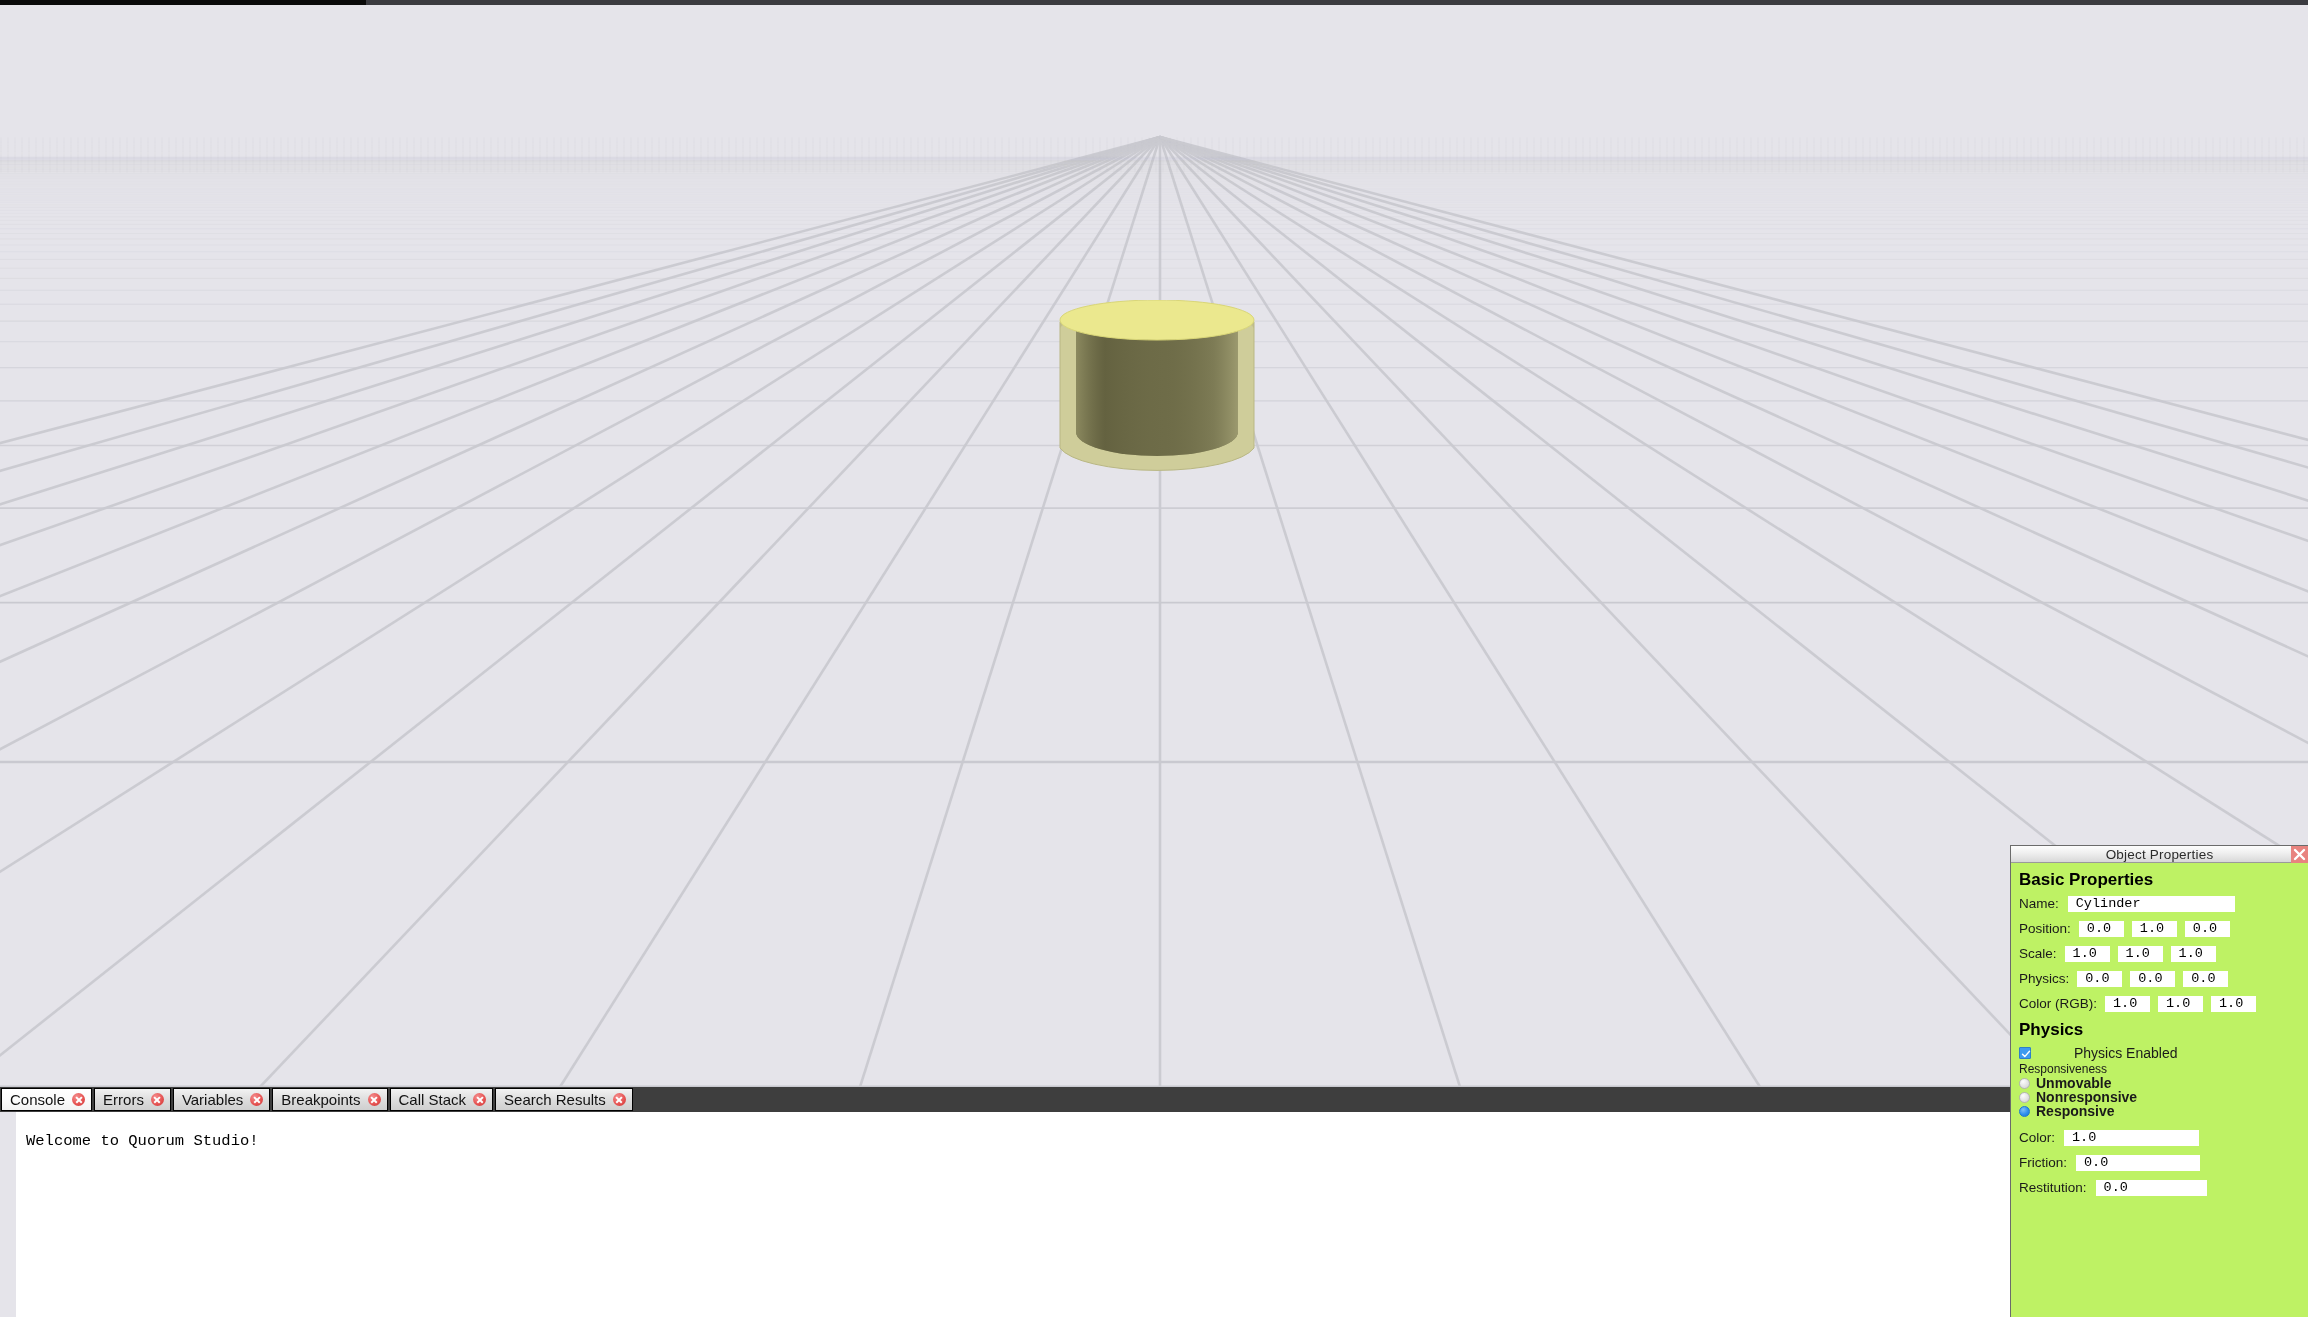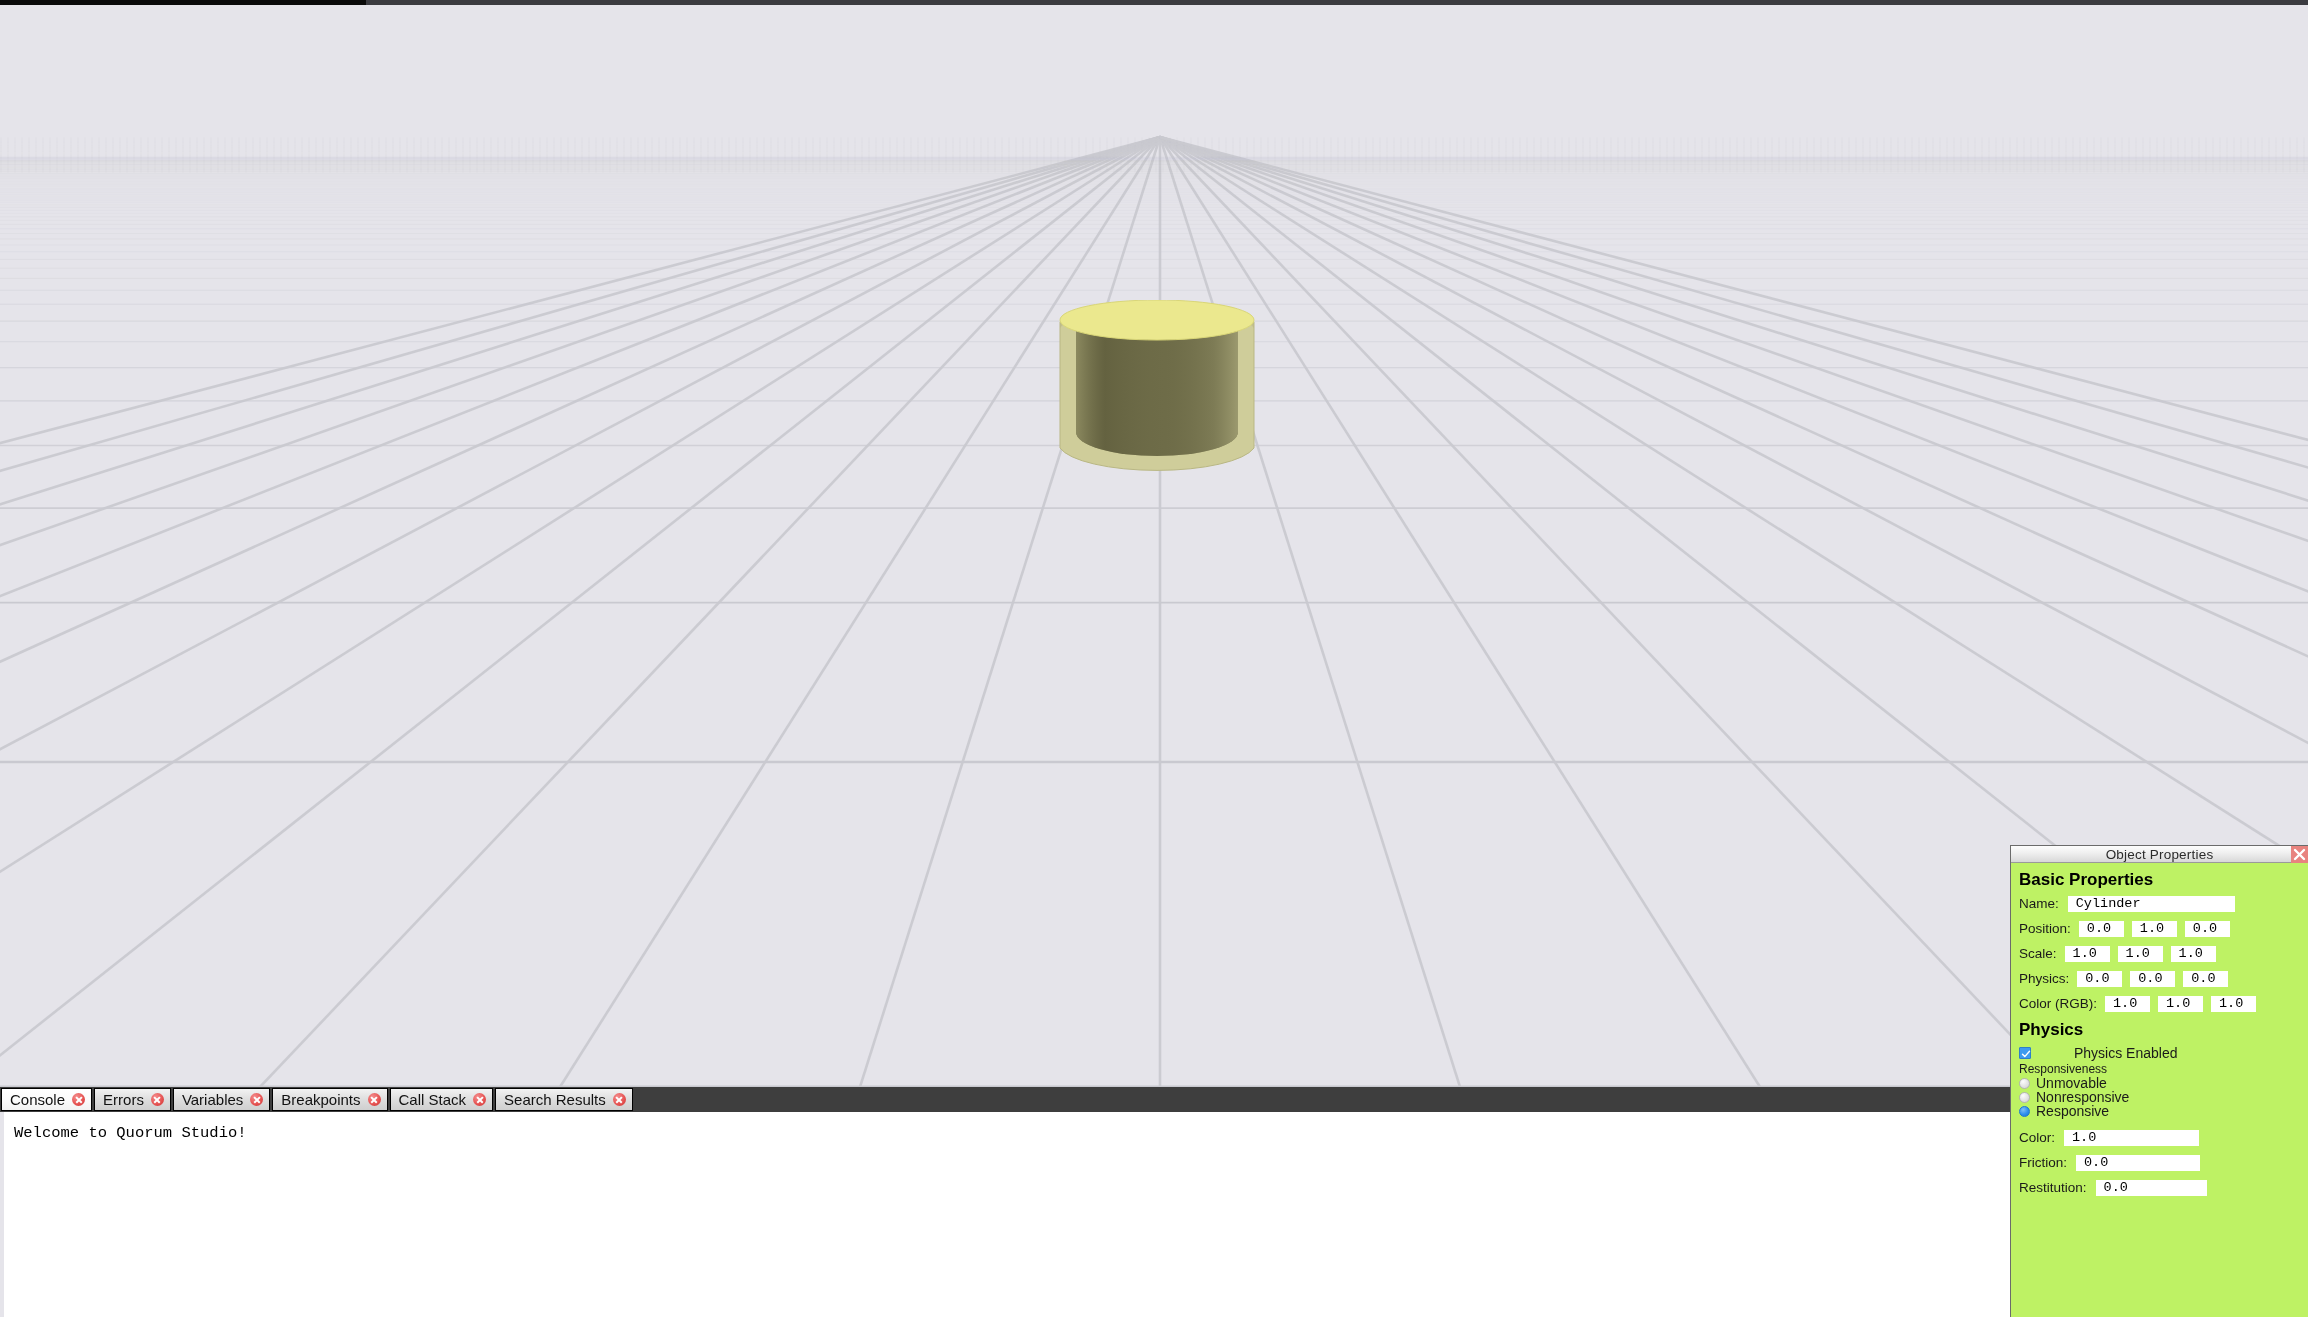--- a/index.html
+++ b/index.html
@@ -73,24 +73,24 @@
     left: 2.5px; top: 5.6px;
     width: 8px; height: 1.8px;
     background: #fff;
   }
   .tab-close::before { transform: rotate(45deg); }
   .tab-close::after  { transform: rotate(-45deg); }
 
   
   #console {
     position: absolute;
-    left: 4px; top: 1112px;
+    left: 16px; top: 1112px;
     width: 2010px; height: 205px;
     background: #ffffff;
-    padding: 12px 10px;
+    padding: 20px 10px;
   }
   #console .line {
     font-family: "Liberation Mono", "DejaVu Sans Mono", monospace;
     font-size: 15.5px;
     color: #000;
     white-space: pre;
   }
 
   
   #objpanel {
@@ -171,21 +171,21 @@
     margin-right: 6px;
     flex: 0 0 auto;
     cursor: pointer;
     background: radial-gradient(circle at 35% 30%, #fcfcfc 0%, #e3e3e3 55%, #cfcfcf 100%);
     border: 1px solid #b4b4b4;
   }
   .radio.on {
     background: radial-gradient(circle at 35% 30%, #7ec0f7 0%, #2f90ef 55%, #1d76d1 100%);
     border: 1px solid #1d76d1;
   }
-  .radio-row .rl { font-size: 14px; color: #1a1a1a; }
+  .radio-row .rl { font-size: 14px; color: #1a1a1a; font-weight: bold; }
 
   .spacer-10 { height: 11px; }
 </style>
 </head>
 <body>
 
 <div id="root">
 
   <div class="top-strip"></div>
   <div class="top-strip-black"></div>

